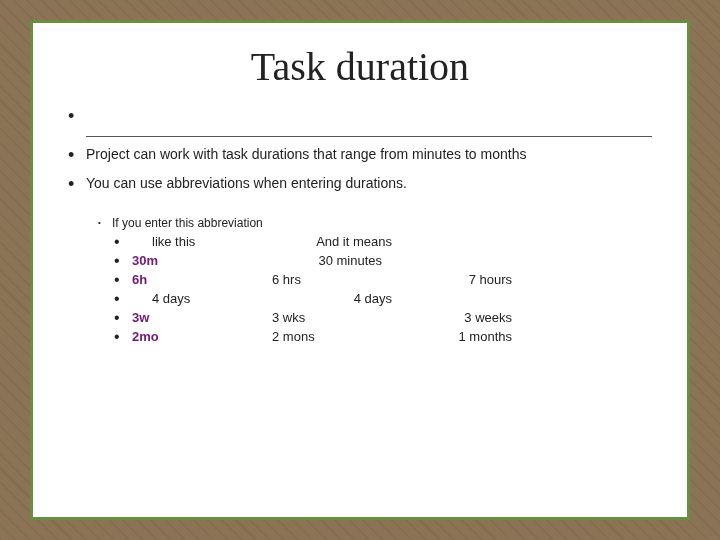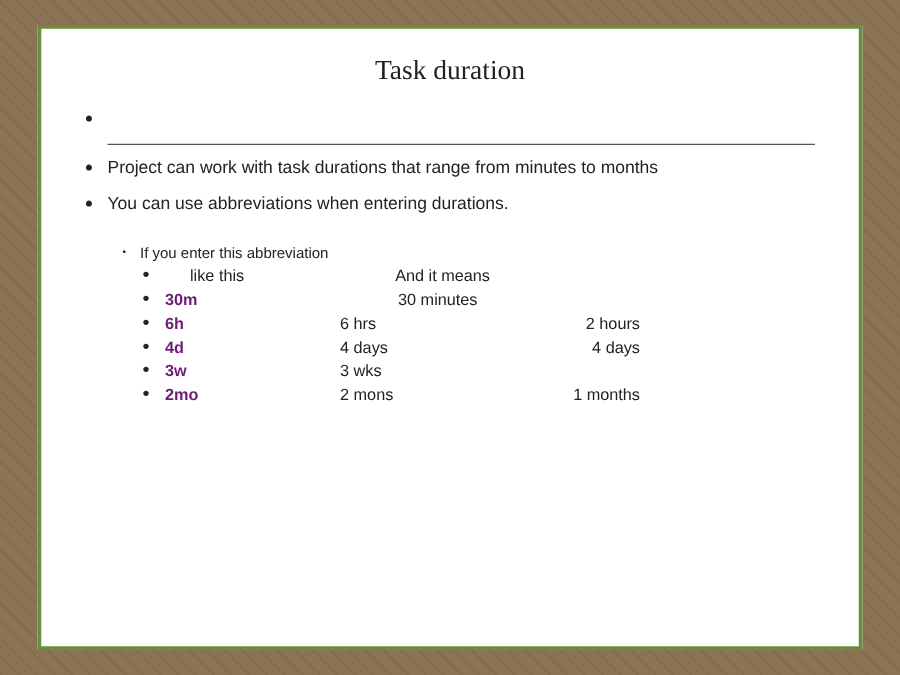--- a/index.html
+++ b/index.html
@@ -27,21 +27,21 @@
       height: 500px;
       background-color: #ffffff;
       border: 3px solid #6B8E3E;
       padding: 20px 35px 20px 35px;
       display: flex;
       flex-direction: column;
       position: relative;
     }
 
     .slide-title {
-      font-size: 22px;
+      font-size: 40px;
       font-weight: normal;
       text-align: center;
       color: #222;
       margin-bottom: 16px;
       font-family: 'Times New Roman', serif;
     }
 
     .main-bullets {
       list-style: none;
       padding: 0;
@@ -180,34 +180,34 @@
       <div class="abbrev-row">
         <span class="row-dot">•</span>
         <span class="col1 red-text">30m</span>
         <span class="col3">30 minutes</span>
       </div>
 
       <div class="abbrev-row">
         <span class="row-dot">•</span>
         <span class="col1 red-text">6h</span>
         <span class="col2">6 hrs</span>
-        <span class="col3">2 hours</span>
-      </div>
-
-      <div class="abbrev-row">
-        <span class="row-dot">•</span>
-        <span class="col1 red-text">4d</span>
+        <span class="col3">7 hours</span>
+      </div>
+
+      <div class="abbrev-row">
+        <span class="row-dot">•</span>
         <span class="col2">4 days</span>
         <span class="col3">4 days</span>
       </div>
 
       <div class="abbrev-row">
         <span class="row-dot">•</span>
         <span class="col1 red-text">3w</span>
         <span class="col2">3 wks</span>
+        <span class="col3">3 weeks</span>
       </div>
 
       <div class="abbrev-row">
         <span class="row-dot">•</span>
         <span class="col1 red-text">2mo</span>
         <span class="col2">2 mons</span>
         <span class="col3">1 months</span>
       </div>
 
     </div>

